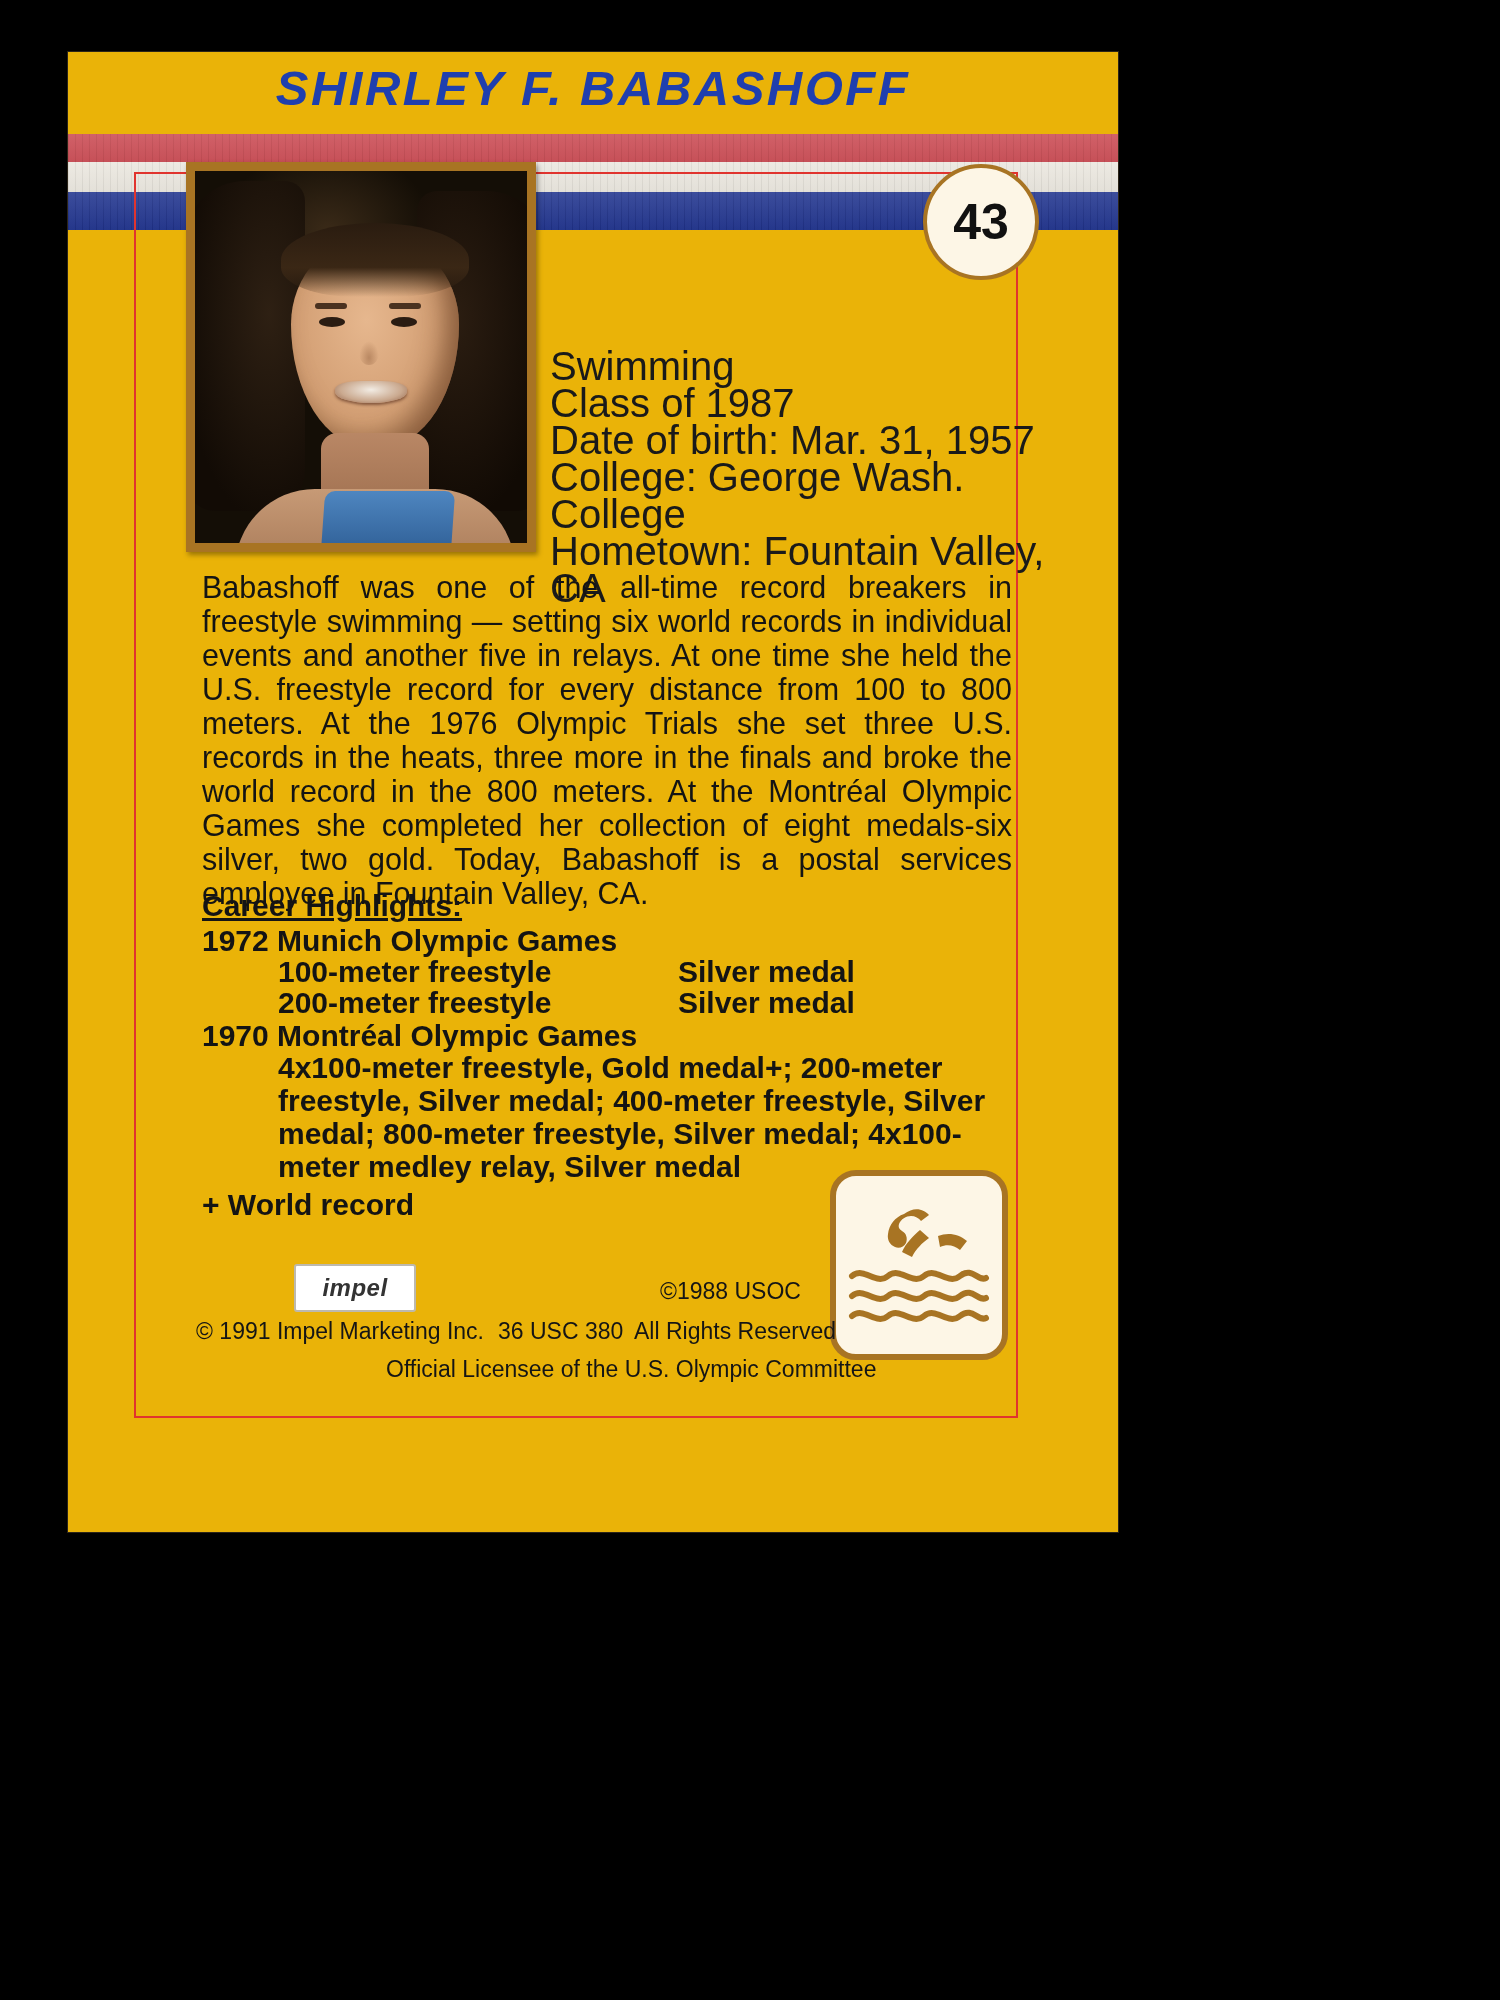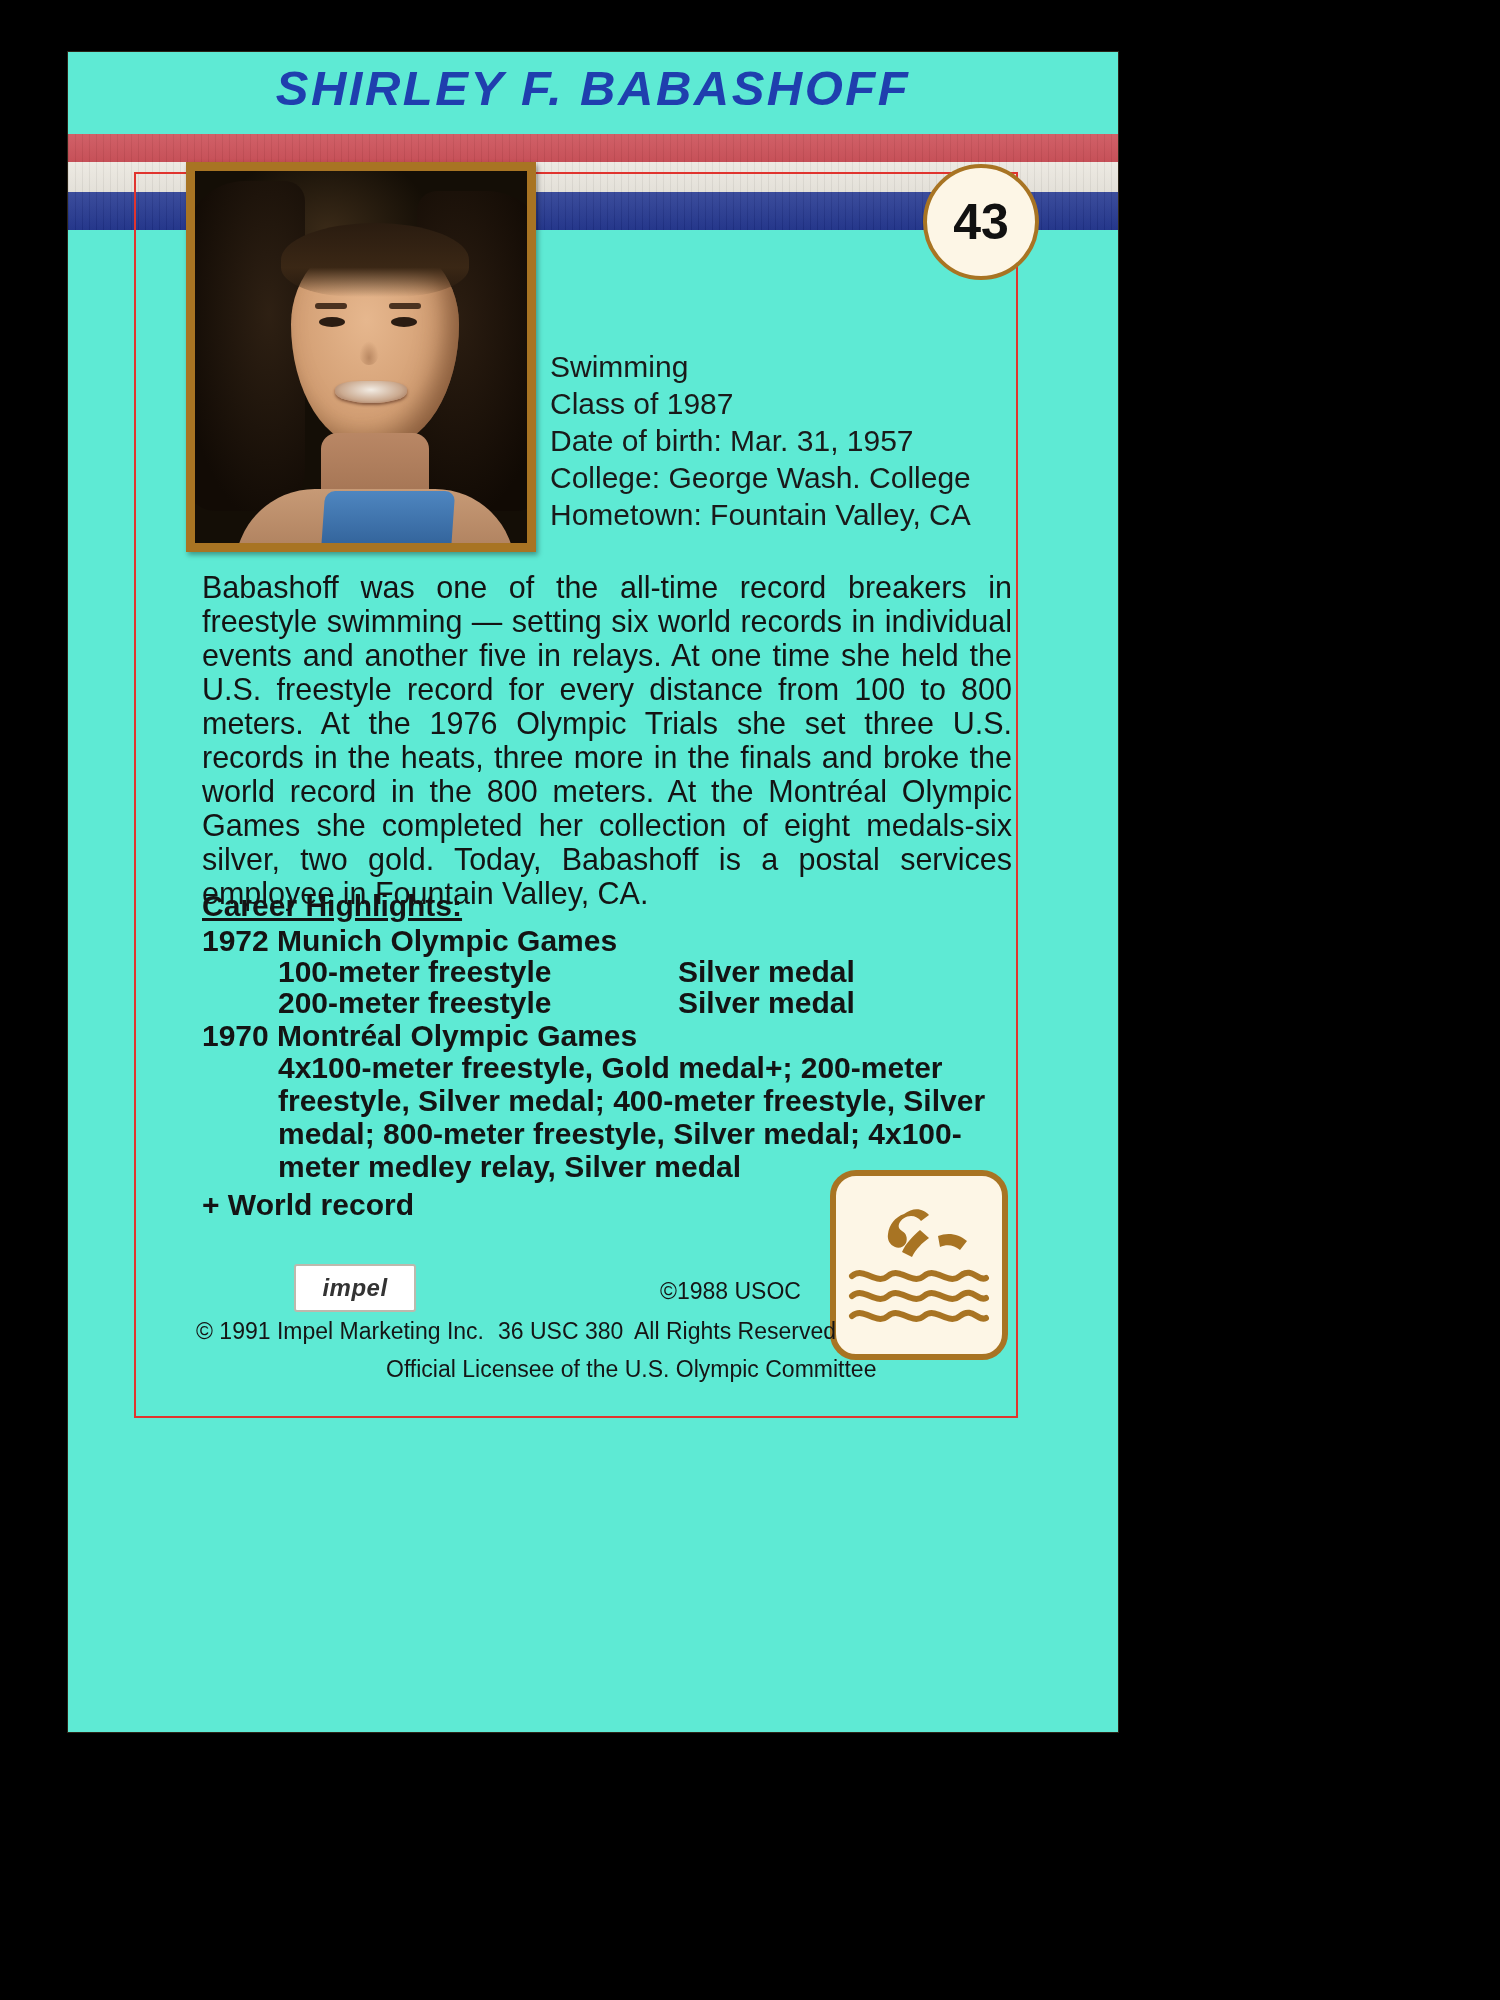--- a/index.html
+++ b/index.html
@@ -13,22 +13,22 @@
     overflow: hidden;
     font-family: "Liberation Sans", sans-serif;
   }
 
   
   #card {
     position: absolute;
     left: 68px;
     top: 52px;
     width: 1050px;
-    height: 1680px;
-    background: #5eead4;
+    height: 1480px;
+    background: #eab308;
     box-shadow: 0 0 0 1px #2b2418;
   }
 
   
   #title {
     position: absolute;
     left: 0;
     top: 8px;
     width: 1050px;
     text-align: center;
@@ -169,21 +169,21 @@
     border-radius: 10px 10px 0 0;
     transform: skewX(-4deg);
   }
 
   
   #bio {
     position: absolute;
     left: 482px;
     top: 296px;
     width: 520px;
-    font-size: 30px;
+    font-size: 40px;
     line-height: 37px;
     color: #1a1a1a;
   }
 
   
   #badge {
     position: absolute;
     left: 855px;
     top: 112px;
     width: 116px;

